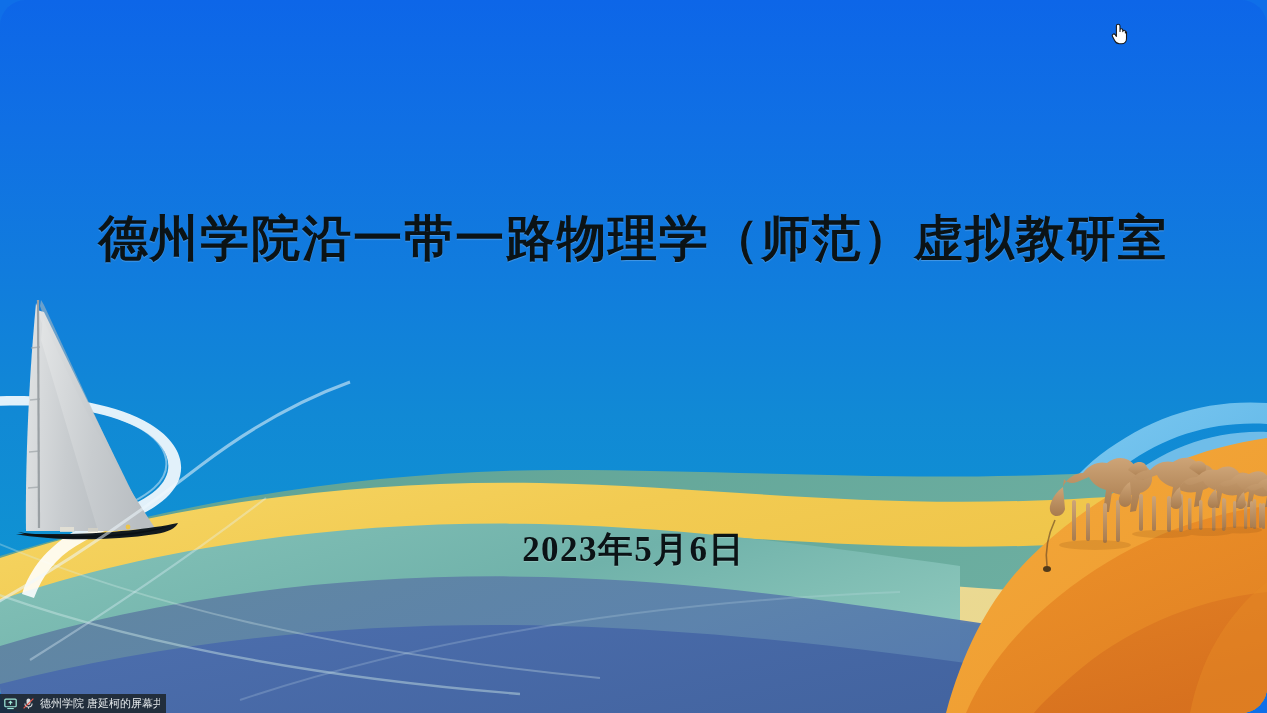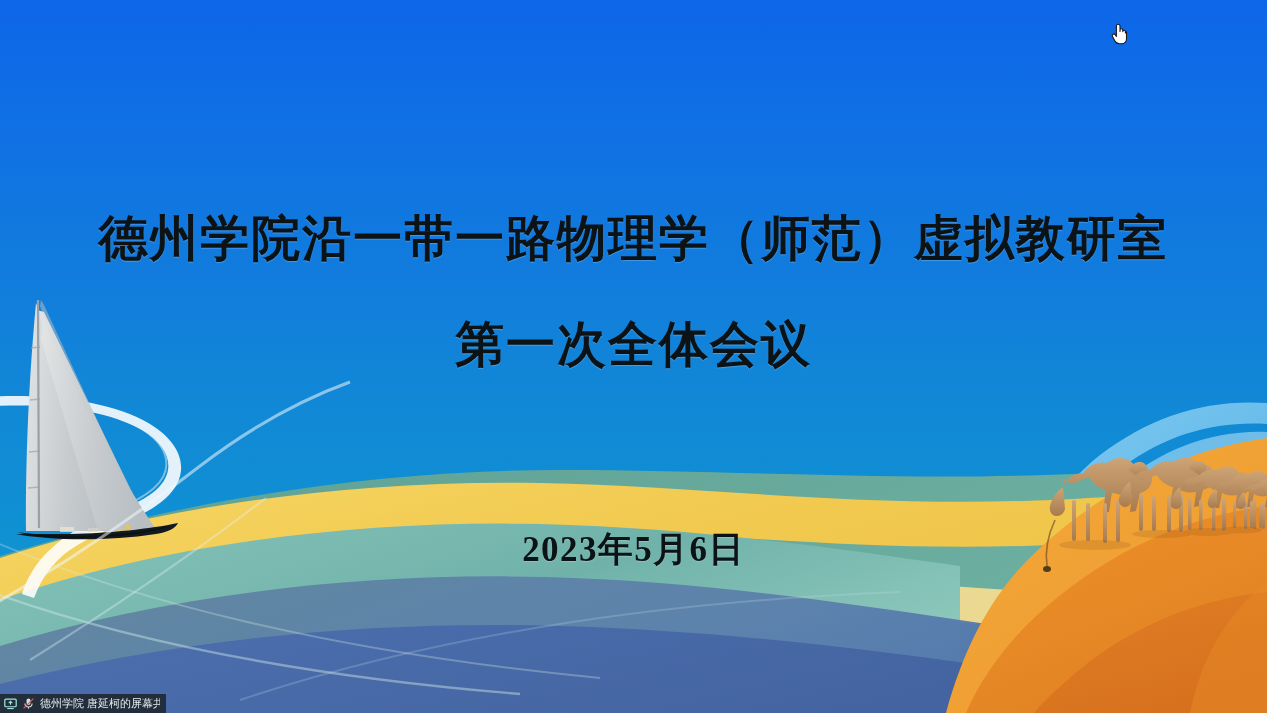--- a/index.html
+++ b/index.html
@@ -22,20 +22,21 @@
     inset: 0;
     overflow: hidden;
     background: linear-gradient(180deg,
         #0f6ae6 0%,
         #1071e6 14%,
         #1179dd 30%,
         #1185d6 45%,
         #1190d3 58%,
         #0f93d2 66%,
         #0f93d2 72%);
+    border-radius: 26px;
   }
   #bgsvg {
     position: absolute;
     inset: 0;
     width: 1267px;
     height: 713px;
     display: block;
   }
 
   
@@ -329,21 +330,20 @@
         <rect x="88" y="528" width="10" height="4" fill="#d8d4c6" opacity="0.7"></rect>
         <circle cx="128" cy="527" r="2.4" fill="#f2c43c" opacity="0.9"></circle>
       </g>
 
       <path d="M-20,612 C60,568 130,520 200,466 C250,428 300,400 350,382" stroke="#eef8fd" stroke-width="3" fill="none" opacity="0.55"></path>
       <path d="M30,660 C110,610 190,556 266,498" stroke="#e6f4fb" stroke-width="2.2" fill="none" opacity="0.35"></path>
     </svg>
 
     <div class="slide-text" id="title-line1">德州学院沿一带一路物理学（师范）虚拟教研室</div>
 
-    <div class="slide-text" id="title-line2">第一次全体会议</div>
 
     <div class="slide-text" id="date-line">2023年5月6日</div>
   </div>
 
   <div id="taskbar">
     <svg class="tb-icon" viewBox="0 0 16 16">
       <rect x="1" y="2.5" width="14" height="9.5" rx="1.2" fill="none" stroke="#9fe8d8" stroke-width="1.5"></rect>
       <path d="M4 14.2 H12" stroke="#9fe8d8" stroke-width="1.4"></path>
       <path d="M8 5.2 V9.6 M5.8 7.4 L8 5.2 L10.2 7.4" stroke="#9fe8d8" stroke-width="1.3" fill="none"></path>
     </svg>

